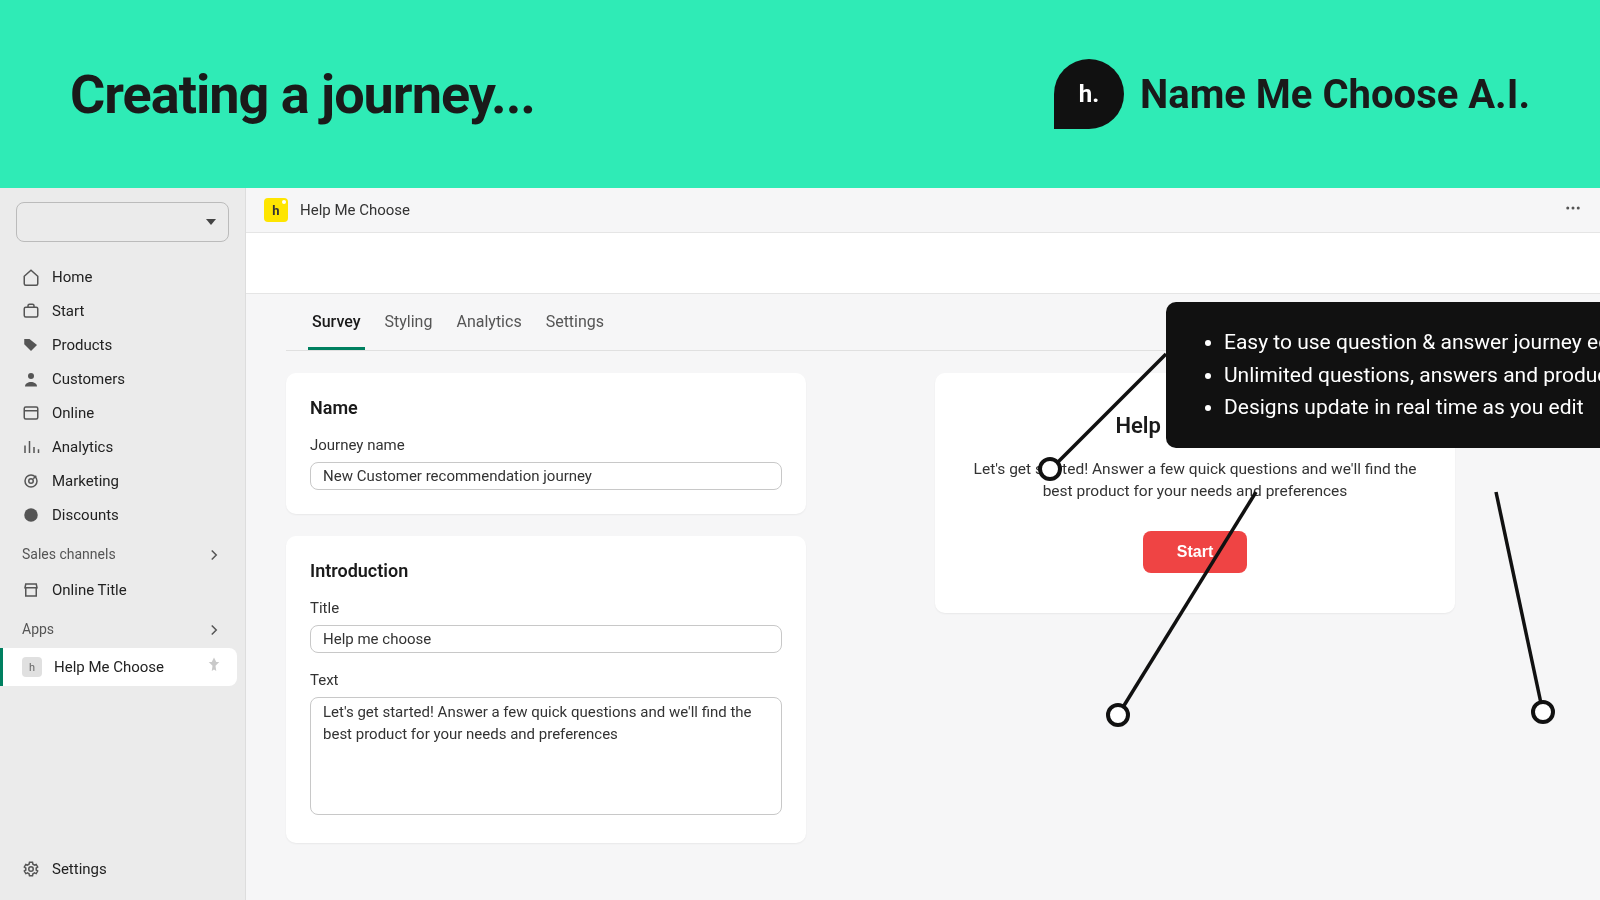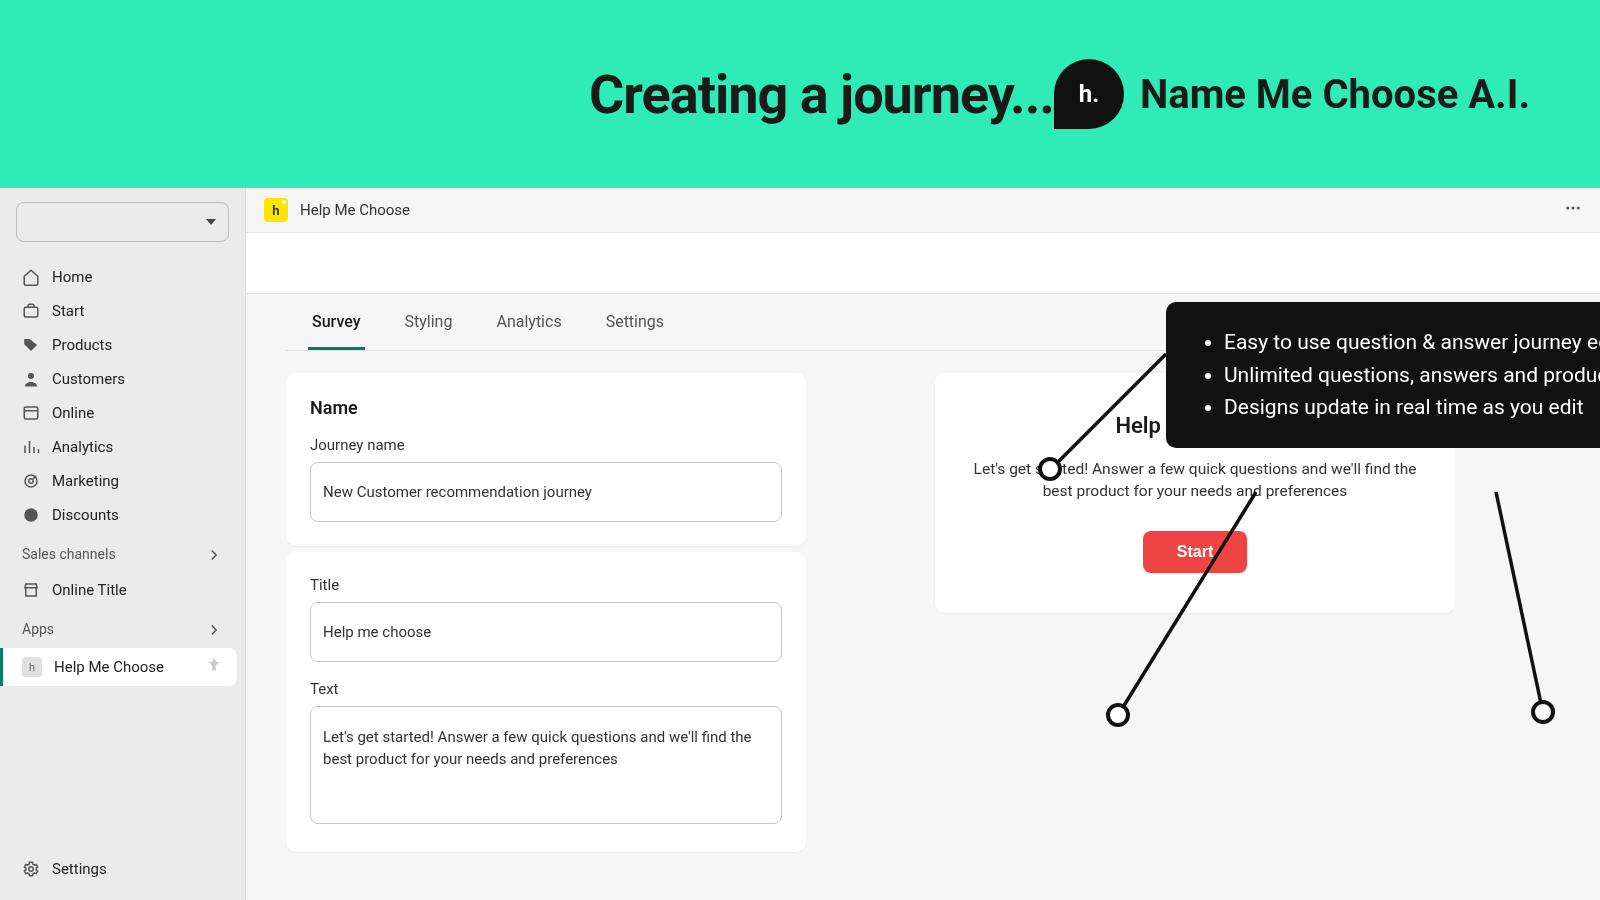--- a/index.html
+++ b/index.html
@@ -1,19 +1,19 @@
 <!DOCTYPE html>
 <html><head>
 <meta charset="utf-8">
 <style>
 * { box-sizing: border-box; margin: 0; padding: 0; }
 body { font-family: -apple-system, BlinkMacSystemFont, "Segoe UI", Roboto, sans-serif; background: #f6f6f7; color: #1a1a1a; width: 1600px; height: 900px; overflow: hidden; }
 
 
-.hero { background: #2FEBB6; height: 188px; width: 100%; display: flex; align-items: center; justify-content: flex-end; padding: 0 70px; }
+.hero { background: #2FEBB6; height: 188px; width: 100%; display: flex; align-items: center; justify-content: space-between; padding: 0 70px; }
 .hero-title { font-size: 54px; font-weight: 700; letter-spacing: -1px; }
 .hero-brand { display: flex; align-items: center; gap: 16px; }
 .hero-logo { width: 70px; height: 70px; background: #111; border-radius: 50% 50% 50% 0; display: flex; align-items: center; justify-content: center; color: #fff; font-size: 24px; font-weight: 700; }
 .hero-brand-text { font-size: 40px; font-weight: 700; }
 
 
 .app { display: flex; height: 712px; }
 .sidebar { width: 246px; background: #ebebeb; border-right: 1px solid #ddd; padding: 14px 8px; display: flex; flex-direction: column; }
 .store-select { border: 1px solid #bbb; border-radius: 8px; height: 40px; margin: 0 8px 18px 8px; display: flex; align-items: center; justify-content: flex-end; padding: 0 12px; cursor: pointer; }
 .store-select::after { content: ""; display: inline-block; border-left: 5px solid transparent; border-right: 5px solid transparent; border-top: 6px solid #444; }
@@ -29,30 +29,30 @@
 .main { flex: 1; display: flex; flex-direction: column; }
 .topbar { height: 44px; display: flex; align-items: center; padding: 0 18px; gap: 12px; background: #f6f6f7; }
 .app-icon-sq { width: 24px; height: 24px; background: #FEE500; border-radius: 4px; display: flex; align-items: center; justify-content: center; font-size: 13px; font-weight: 700; color: #333; position: relative; }
 .app-icon-sq::after { content: ""; position: absolute; top: 2px; right: 2px; width: 4px; height: 4px; background: #fff; border-radius: 50%; }
 .topbar-title { font-size: 15px; color: #333; }
 .topbar .more { margin-left: auto; color: #555; cursor: pointer; }
 .subhead { height: 62px; background: #fff; border-top: 1px solid #e5e5e5; border-bottom: 1px solid #e5e5e5; }
 
 
 .content { flex: 1; padding: 0 40px 20px 40px; overflow: auto; position: relative; }
-.tabs { display: flex; gap: 36px; padding: 18px 22px 0 22px; border-bottom: 1px solid #e0e0e0; font-size: 16px; color: #555; }
+.tabs { display: flex; gap: 16px; padding: 18px 22px 0 22px; border-bottom: 1px solid #e0e0e0; font-size: 16px; color: #555; }
 .tab { padding: 0 4px 16px 4px; cursor: pointer; }
 .tab.active { color: #1a1a1a; font-weight: 500; border-bottom: 3px solid #008060; }
 
 .panels { display: flex; gap: 24px; margin-top: 22px; align-items: flex-start; }
-.left-col { width: 520px; display: flex; flex-direction: column; gap: 6px; }
+.left-col { width: 520px; display: flex; flex-direction: column; gap: 22px; }
 .card { background: #fff; border-radius: 10px; padding: 24px; box-shadow: 0 1px 2px rgba(0,0,0,0.06); }
 .card h3 { font-size: 18px; font-weight: 600; margin-bottom: 18px; }
 .field-label { font-size: 15px; color: #333; margin-bottom: 8px; display: block; }
-.text-input, .textarea { width: 100%; border: 1px solid #c8c8c8; border-radius: 8px; padding: 20px 12px; font-size: 15px; font-family: inherit; color: #333; }
+.text-input, .textarea { width: 100%; border: 1px solid #c8c8c8; border-radius: 8px; padding: 4px 12px; font-size: 15px; font-family: inherit; color: #333; }
 .textarea { min-height: 118px; resize: none; line-height: 1.45; }
 
 .preview-col { flex: 1; display: flex; justify-content: center; }
 .preview-card { background: #fff; border-radius: 10px; padding: 40px 28px; width: 520px; text-align: center; box-shadow: 0 1px 2px rgba(0,0,0,0.06); }
 .preview-card h2 { font-size: 22px; font-weight: 600; margin-bottom: 20px; }
 .preview-card p { font-size: 15.5px; color: #333; line-height: 1.45; margin-bottom: 28px; }
 .start-btn { background: #ef4444; color: #fff; border: none; padding: 12px 34px; border-radius: 8px; font-size: 16px; font-weight: 700; cursor: pointer; }
 
 
 .callout { position: absolute; top: 8px; left: 920px; background: #111; color: #fff; border-radius: 10px; padding: 24px 30px 24px 36px; width: 640px; font-size: 21px; line-height: 1.55; z-index: 20; }
@@ -230,20 +230,21 @@
 
       <div class="panels">
         <div class="left-col">
           <div class="card">
             <h3>Name</h3>
             <label class="field-label">Journey name</label>
             <input class="text-input" value="New Customer recommendation journey" style="">
           </div>
 
           <div class="card">
+            <h3>Introduction</h3>
             <label class="field-label">Title</label>
             <input class="text-input" style="margin-bottom: 18px;" value="Help me choose">
             <label class="field-label">Text</label>
             <textarea class="textarea" style="">Let's get started! Answer a few quick questions and we'll find the best product for your needs and preferences</textarea>
           </div>
         </div>
 
         <div class="preview-col">
           <div class="preview-card">
             <h2>Help me choose</h2>

